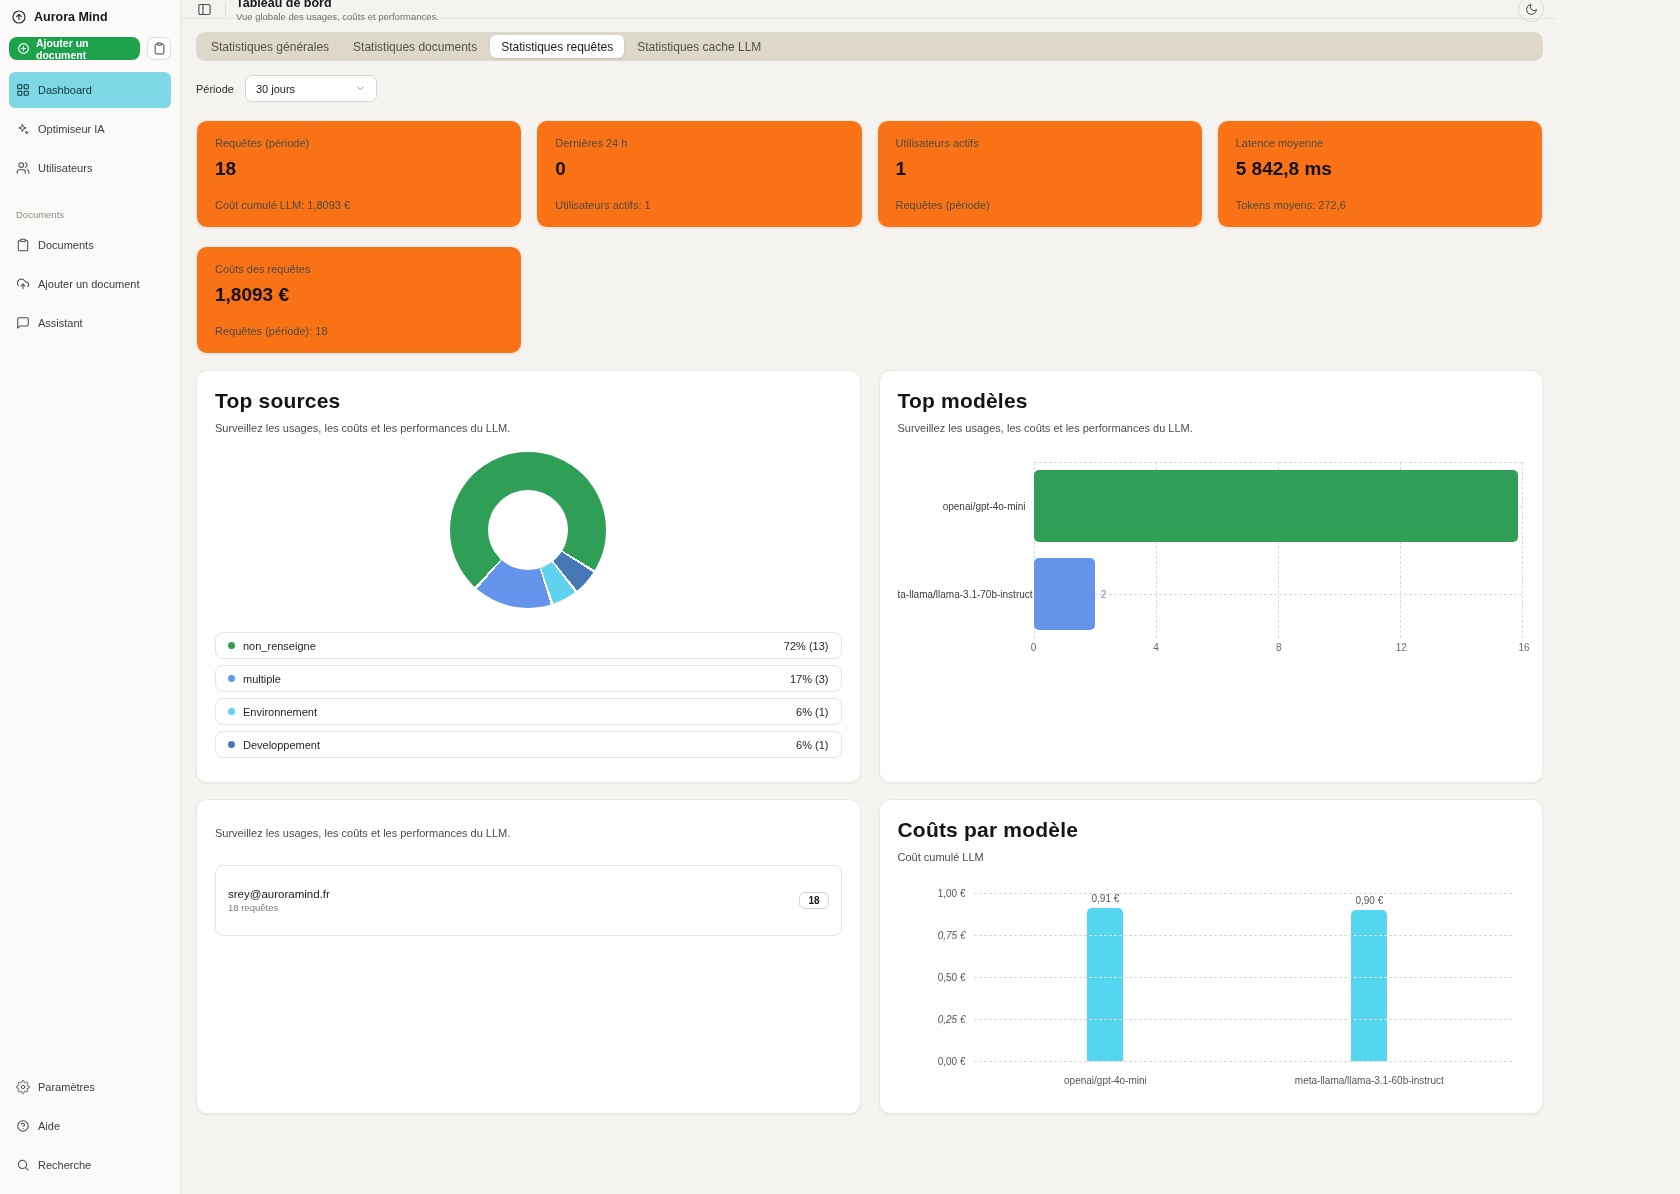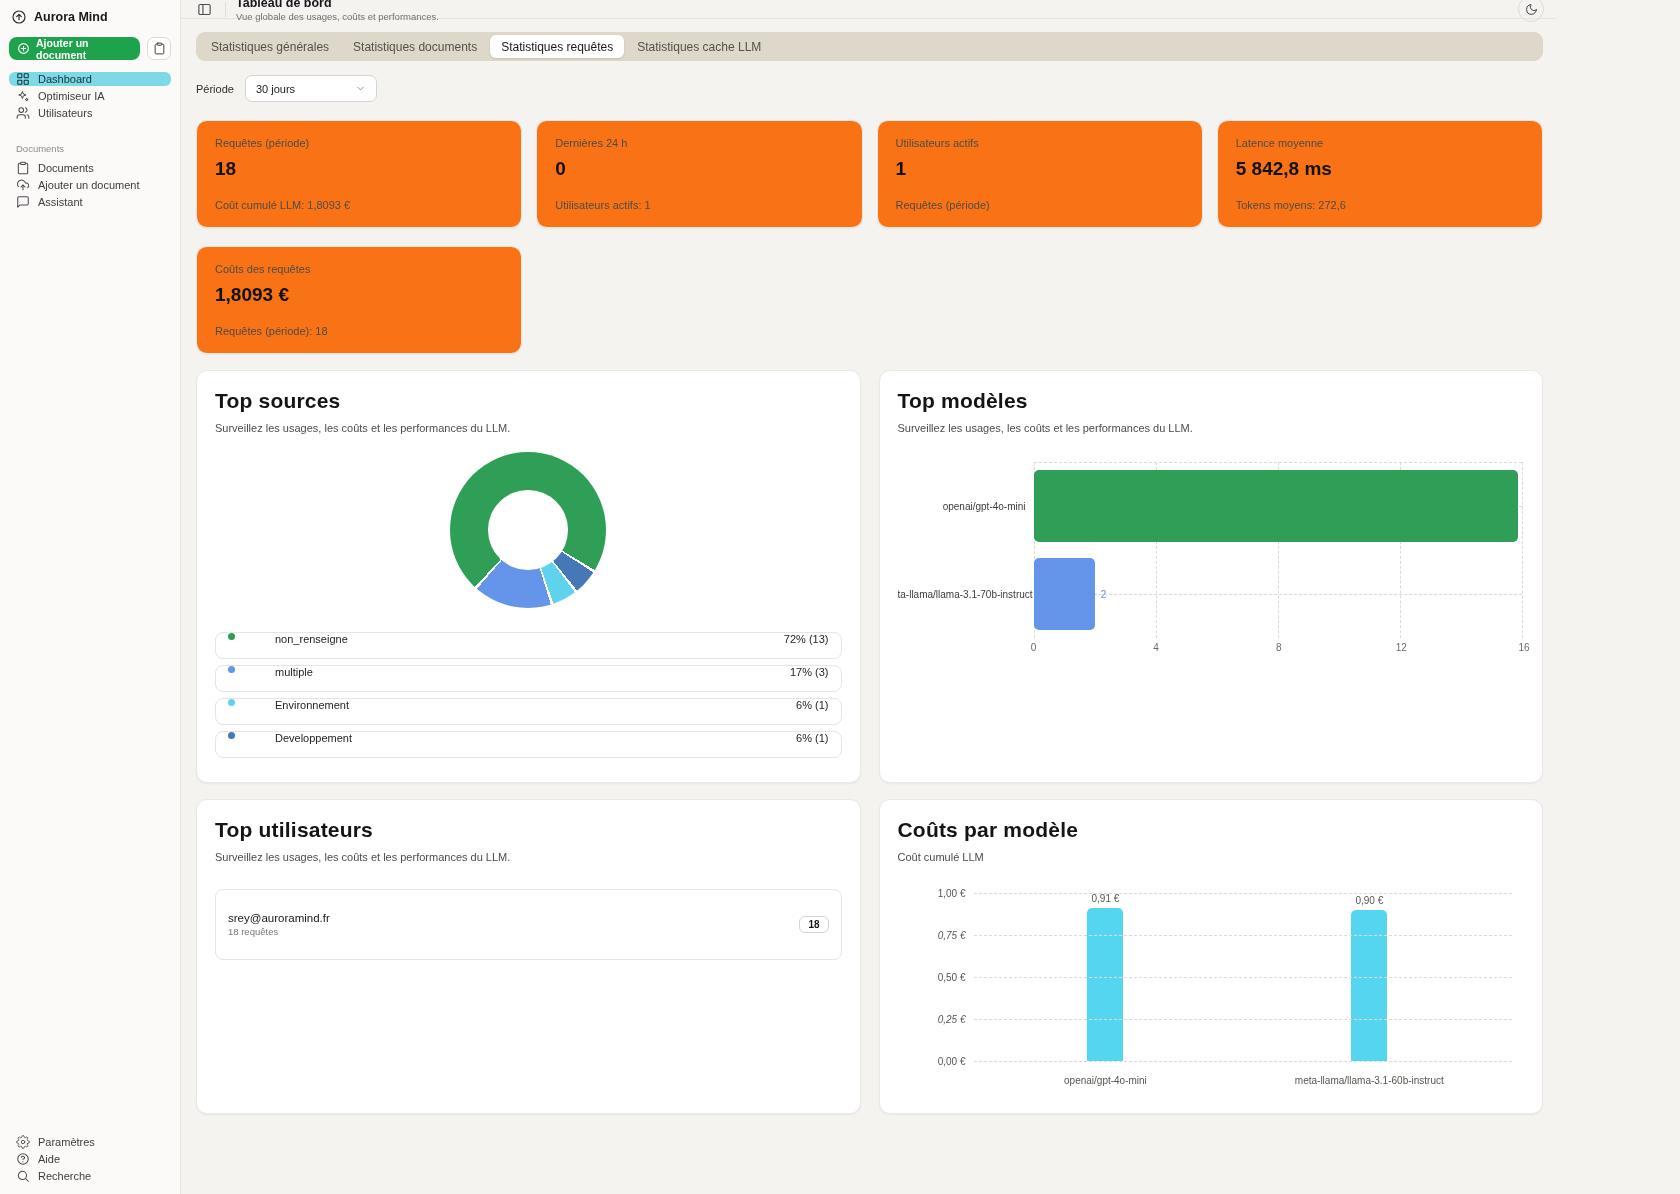--- a/index.html
+++ b/index.html
@@ -25,21 +25,21 @@
   .btn-add {
     flex:1; height:23px; background:#1ea24c; color:#fff; border-radius:8px;
     display:flex; align-items:center; gap:6px; padding:0 8px;
     font-size:10.5px; font-weight:bold; cursor:pointer;
   }
   .btn-clip {
     width:24px; height:23px; background:#fff; border:1px solid #ddd9d3;
     border-radius:7px; display:flex; align-items:center; justify-content:center; cursor:pointer;
   }
   .nav-item {
-    display:flex; align-items:center; gap:8px; height:14px; padding:0 7px;
+    display:flex; align-items:center; gap:8px; height:36px; padding:0 7px;
     border-radius:6px; font-size:11px; color:#3c3c40; margin-bottom:3px; cursor:pointer;
   }
   .nav-item .ic { color:#4c4c50; flex:0 0 auto; }
   .nav-item.active { background:#7fd8e6; color:#10343c; }
   .nav-item.active .ic { color:#10343c; }
   .section-label { font-size:9.5px; color:#8f8c86; margin:20px 0 7px 7px; }
   .sidebar-spacer { flex:1; }
 
   
   .main { width:1375px; display:flex; flex-direction:column; }
@@ -103,22 +103,22 @@
   .panel-sub { font-size:11px; color:#4c4c47; margin-top:9px; }
 
   
   .donut { width:156px; height:156px; border-radius:50%; margin:18px auto 0; position:relative; }
   .donut::after {
     content:""; position:absolute; inset:24.5%; background:#fff; border-radius:50%;
   }
   .legend { margin-top:24px; }
   .legend-row {
     height:27px; border:1px solid #e7e5e0; border-radius:8px;
-    display:flex; align-items:flex-start; padding:0 12px; margin-bottom:6px;
-    font-size:11px; color:#242424; cursor:pointer;gap:32px;
+    display:flex; align-items:center; padding:0 12px; margin-bottom:6px;
+    font-size:11px; color:#242424; cursor:pointer;
   }
   .dot { width:7px; height:7px; border-radius:50%; margin-right:8px; flex:0 0 auto; }
   .legend-val { margin-left:auto; }
 
   
   .hchart { margin-top:28px; position:relative; }
   .hgrid { position:absolute; left:136px; right:2px; top:0; height:176px; }
   .vgridline { position:absolute; top:0; bottom:0; width:0; border-left:1px dashed #ddd9d2; }
   .hgridline-row { position:absolute; left:0; right:0; height:0; border-top:1px dashed #ddd9d2; }
   .hrow { display:flex; align-items:center; height:88px; position:relative; }
@@ -433,21 +433,20 @@
                 <span class="htick" style="left: 75%;">12</span>
                 <span class="htick" style="left: 100%;">16</span>
               </div>
           </div>
         </div>
       </div>
 
       <div class="panels-grid">
 
         <div class="panel short">
-          <div class="panel-title">Top utilisateurs</div>
           <div class="panel-sub">Surveillez les usages, les coûts et les performances du LLM.</div>
           <div class="user-row">
             <div>
               <div class="user-email">srey@auroramind.fr</div>
               <div class="user-sub">18 requêtes</div>
             </div>
             <span class="user-badge">18</span>
           </div>
         </div>
 

